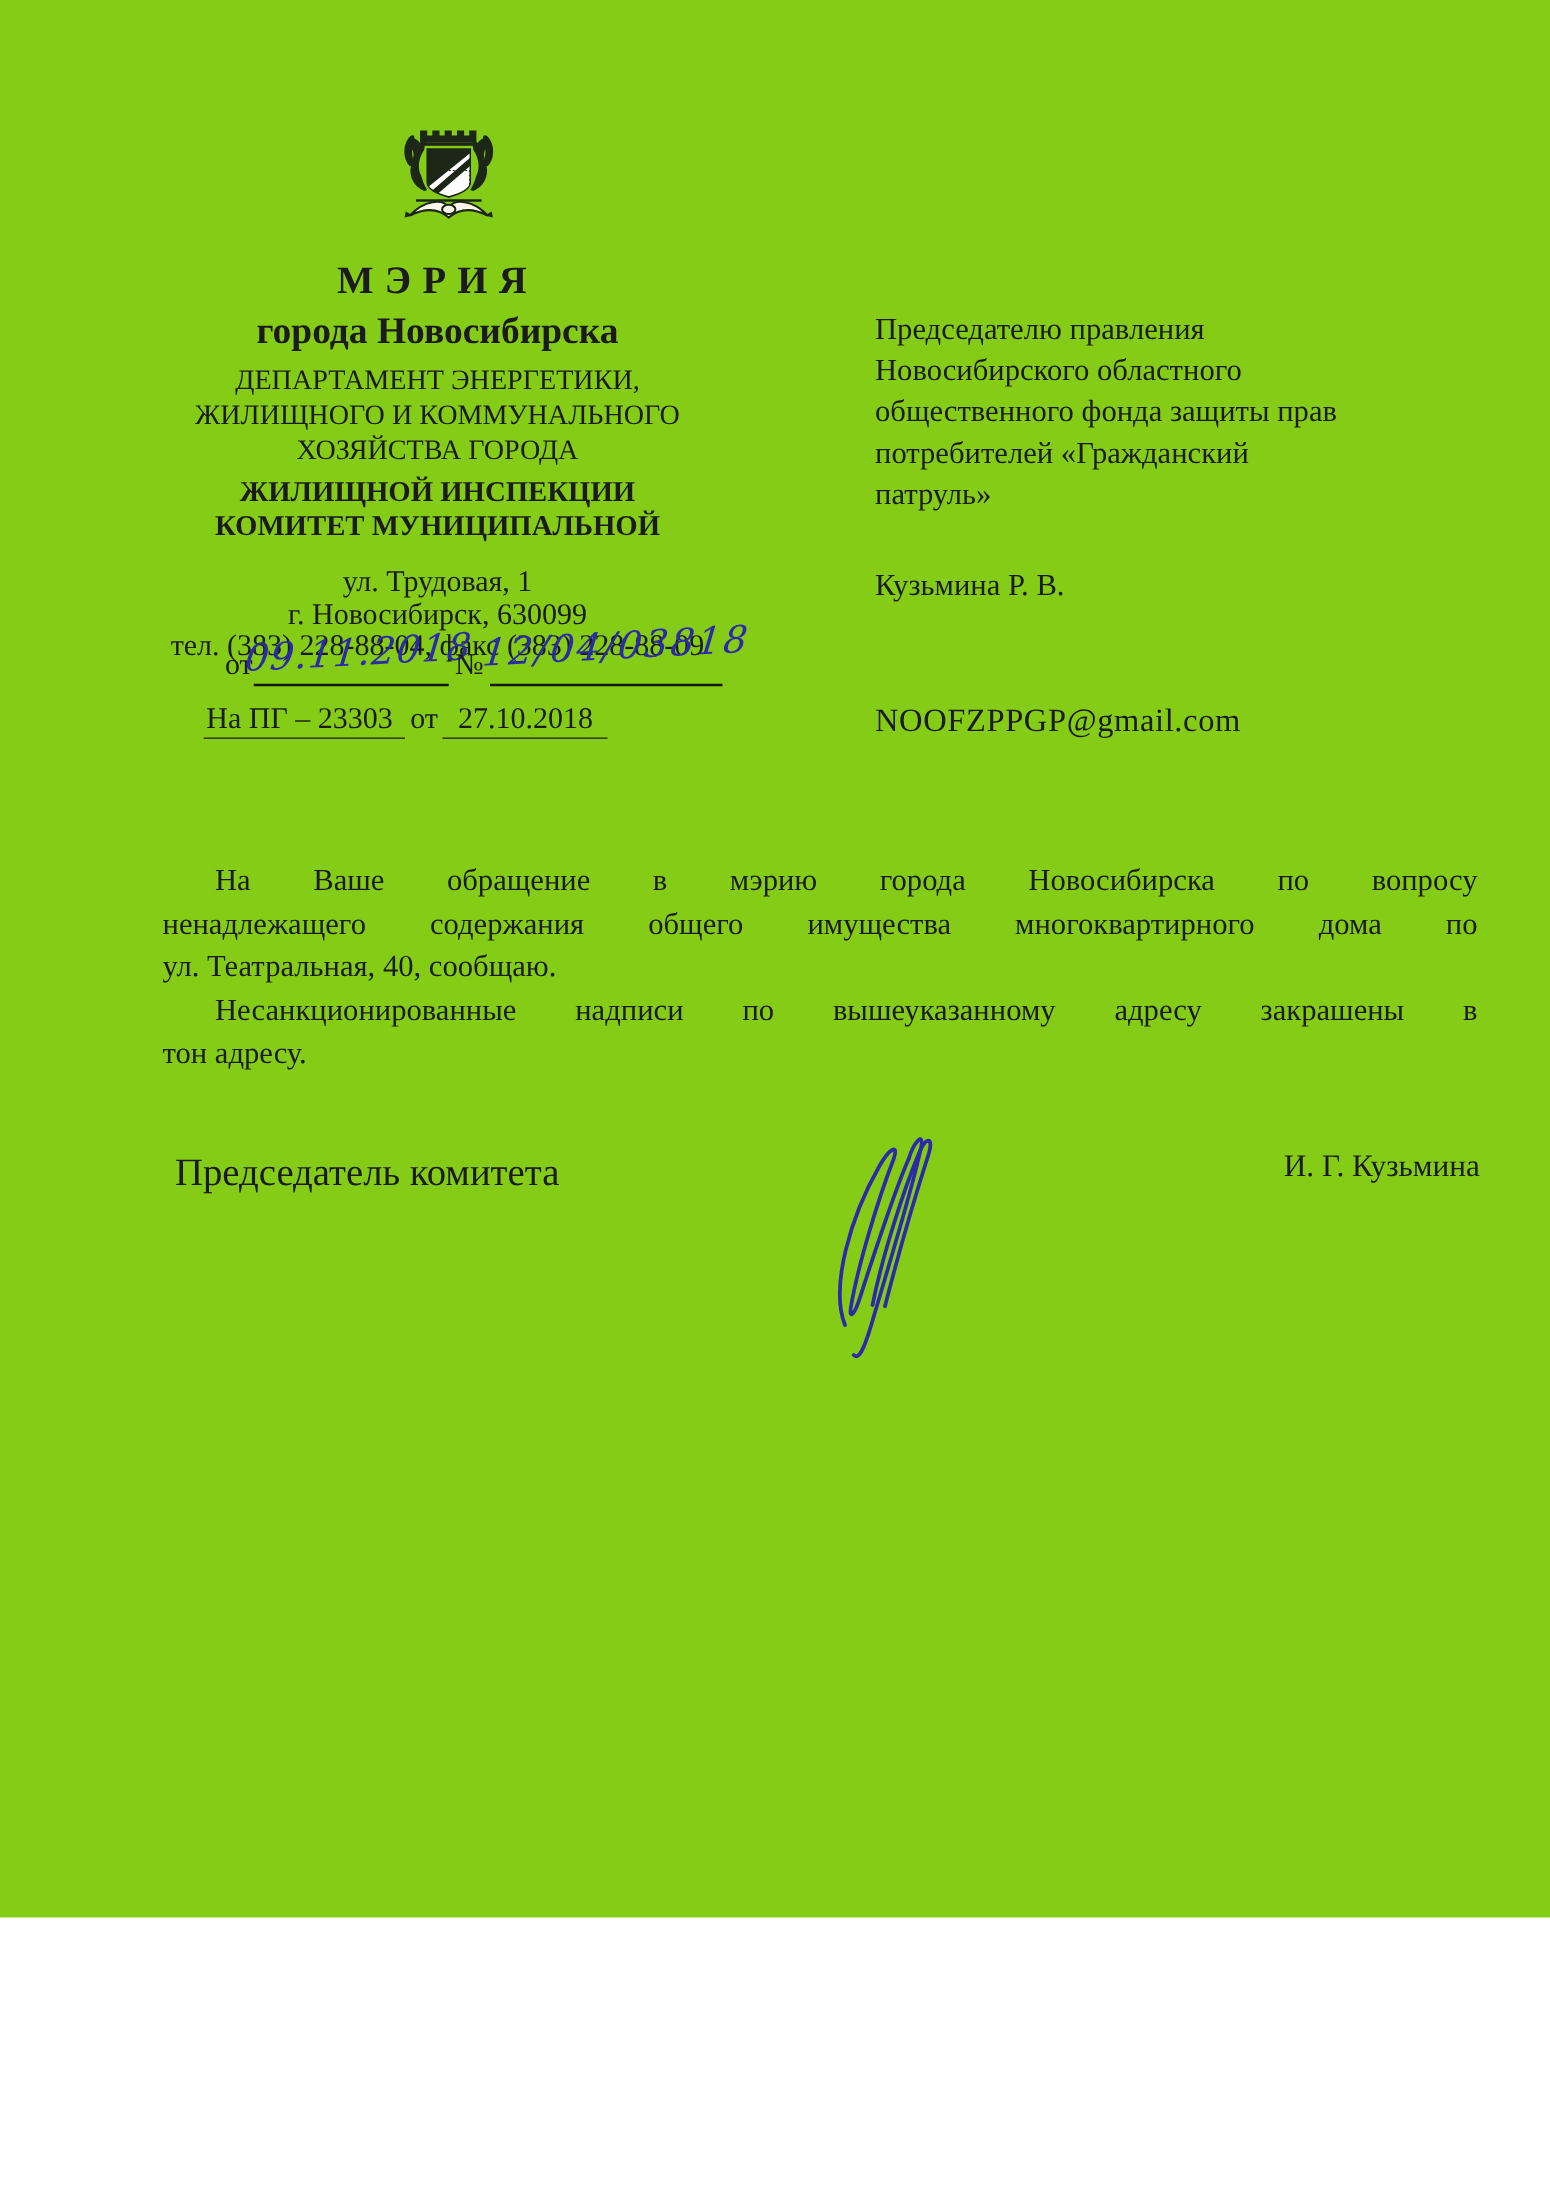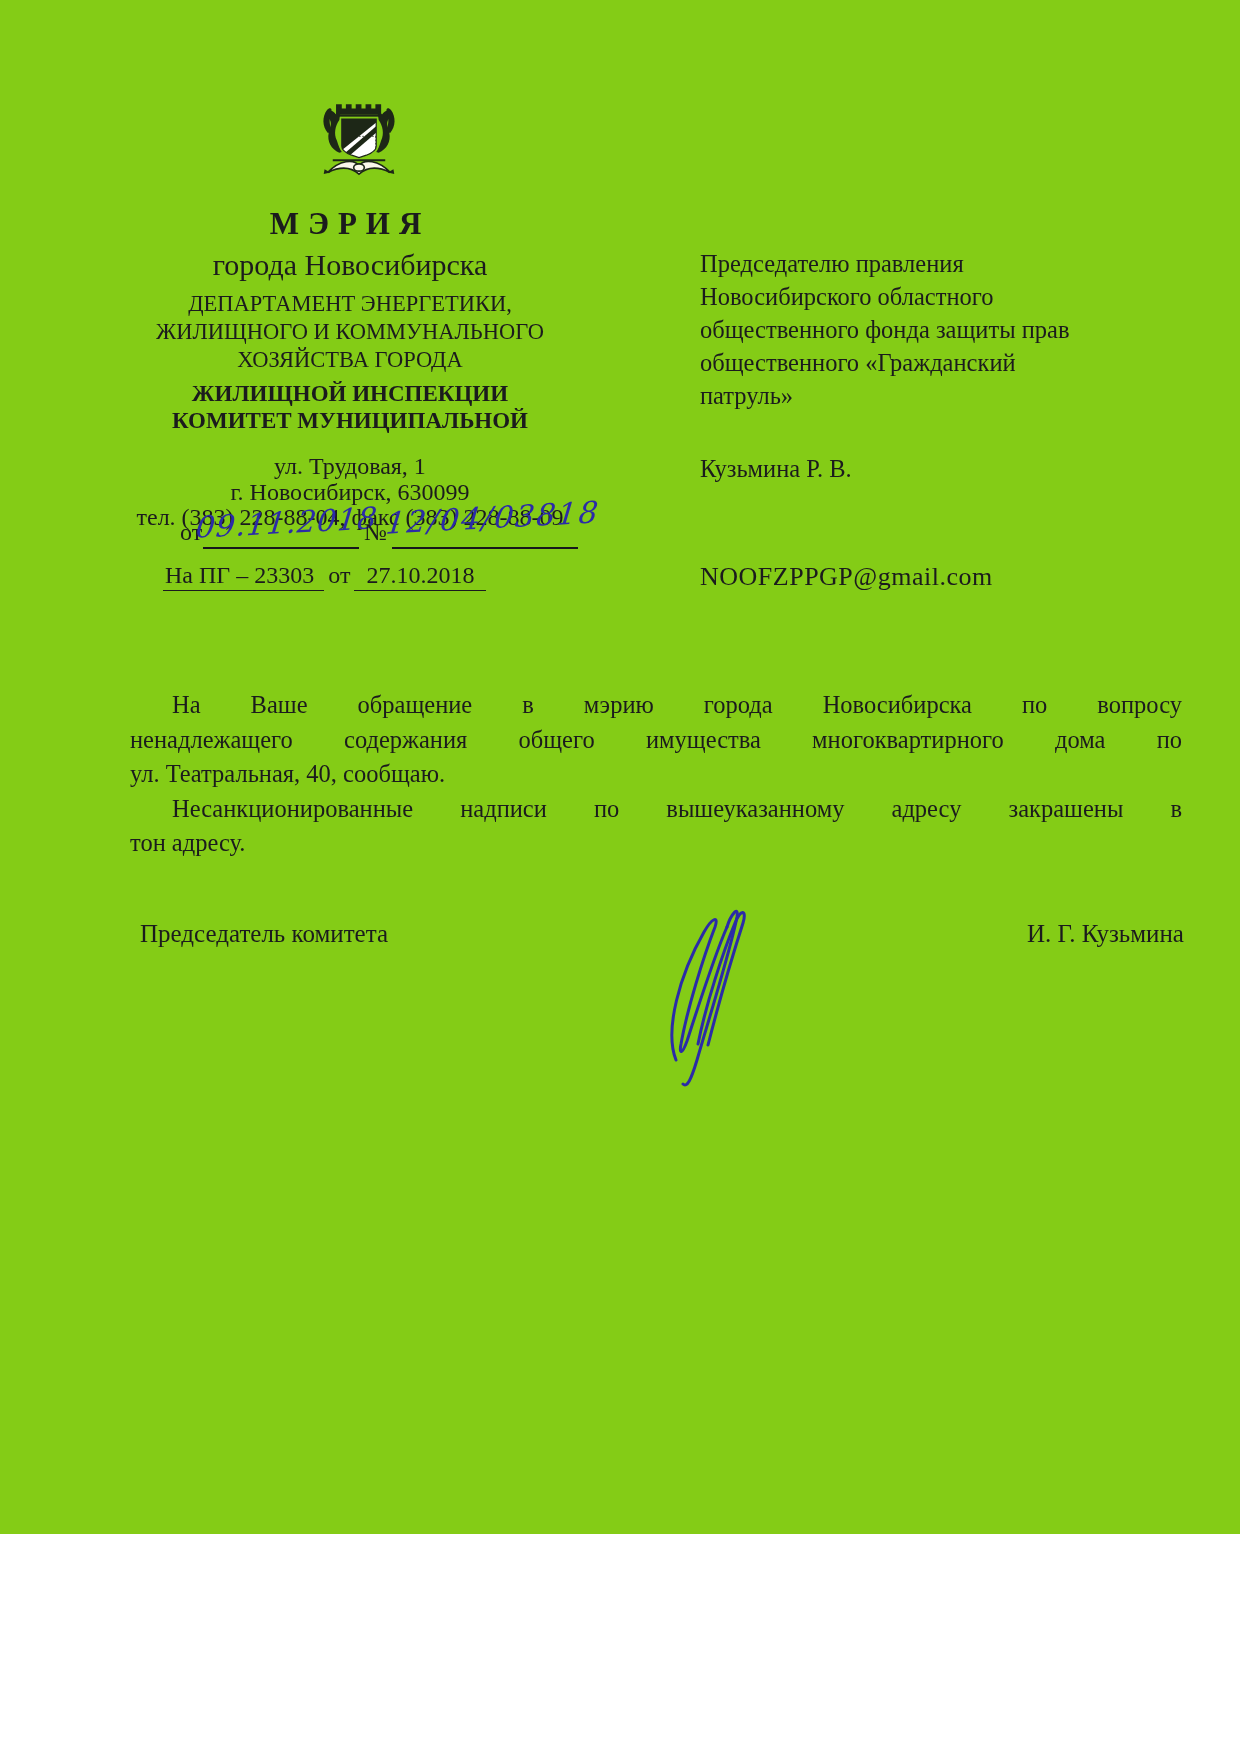--- a/index.html
+++ b/index.html
@@ -10,21 +10,21 @@
     color:#1b1b1d;
     position:relative;
     -webkit-font-smoothing:antialiased;
   }
   .page{position:absolute;left:0;top:0;width:1240px;height:1534px;background:#84cc16;overflow:hidden;padding-left:16px;}
 
   
   .emblem{position:absolute;left:318px;top:100px;width:82px;height:94px;}
   .letterhead{position:absolute;left:108px;top:206px;width:484px;text-align:center;}
   .org1{font-size:31px;font-weight:bold;letter-spacing:9px;line-height:36px;}
-  .org2{font-size:30px;font-weight:normal;line-height:36px;margin-top:5px;}
+  .org2{font-size:30px;font-weight:bold;line-height:36px;margin-top:5px;}
   .dept{font-size:22.5px;line-height:28px;margin-top:7px;}
   .committee{font-size:23px;font-weight:bold;line-height:27px;margin-top:6px;}
   .addr{font-size:24px;line-height:25.5px;margin-top:20px;}
 
   
   .ref-label{position:absolute;font-size:24px;color:#1b1b1d;}
   .uline{position:absolute;height:0;border-bottom:2px solid #17171c;}
   .hw{
     position:absolute;color:#2b2ba8;
     font-family:"DejaVu Serif", serif;font-style:italic;
@@ -44,21 +44,21 @@
   .recipient .rname{font-size:24.5px;margin-top:43px;white-space:nowrap;}
   .recipient .remail{font-size:26px;margin-top:79px;letter-spacing:0.5px;white-space:nowrap;}
 
   
   .bodytext{position:absolute;left:130px;top:688px;width:1052px;}
   .bodytext .jline{font-size:24.5px;line-height:34.5px;text-align:justify;text-align-last:justify;}
   .bodytext .lline{font-size:24.5px;line-height:34.5px;text-align:left;}
   .indent{text-indent:42px;}
 
   
-  .sig-title{position:absolute;left:140px;top:920px;font-size:25px;white-space:nowrap;}
+  .sig-title{position:absolute;left:140px;top:920px;font-size:31px;white-space:nowrap;}
   .sig-name{position:absolute;left:1027px;top:920px;font-size:25px;white-space:nowrap;}
   .sig-mark{position:absolute;left:648px;top:892px;width:150px;height:200px;}
 
   
   .footer{position:absolute;left:133px;top:1577px;font-size:24px;line-height:31px;}
 
   .scan-strip{position:absolute;left:432px;top:1746px;width:390px;height:5px;background:#e4e4e4;opacity:0.7;}
 </style>
 </head>
 <body>
@@ -126,21 +126,21 @@
   <span class="hw hw-num">12/04/03818</span>
 
   <div class="replyline">
     <span class="rep-u">На ПГ – 23303</span><span class="rep-mid">от</span><span class="rep-u2">27.10.2018</span>
   </div>
 
   <div class="recipient">
     <div class="rline">Председателю правления</div>
     <div class="rline">Новосибирского  областного</div>
     <div class="rline">общественного фонда защиты прав</div>
-    <div class="rline">общественного «Гражданский</div>
+    <div class="rline">потребителей «Гражданский</div>
     <div class="rline">патруль»</div>
     <div class="rname">Кузьмина Р. В.</div>
     <div class="remail">NOOFZPPGP@gmail.com</div>
   </div>
 
   <div class="bodytext">
     <div class="jline indent">На Ваше обращение в мэрию города Новосибирска по вопросу</div>
     <div class="jline">ненадлежащего содержания общего имущества многоквартирного дома по</div>
     <div class="lline">ул. Театральная, 40, сообщаю.</div>
     <div class="jline indent">Несанкционированные надписи по вышеуказанному адресу  закрашены в</div>

